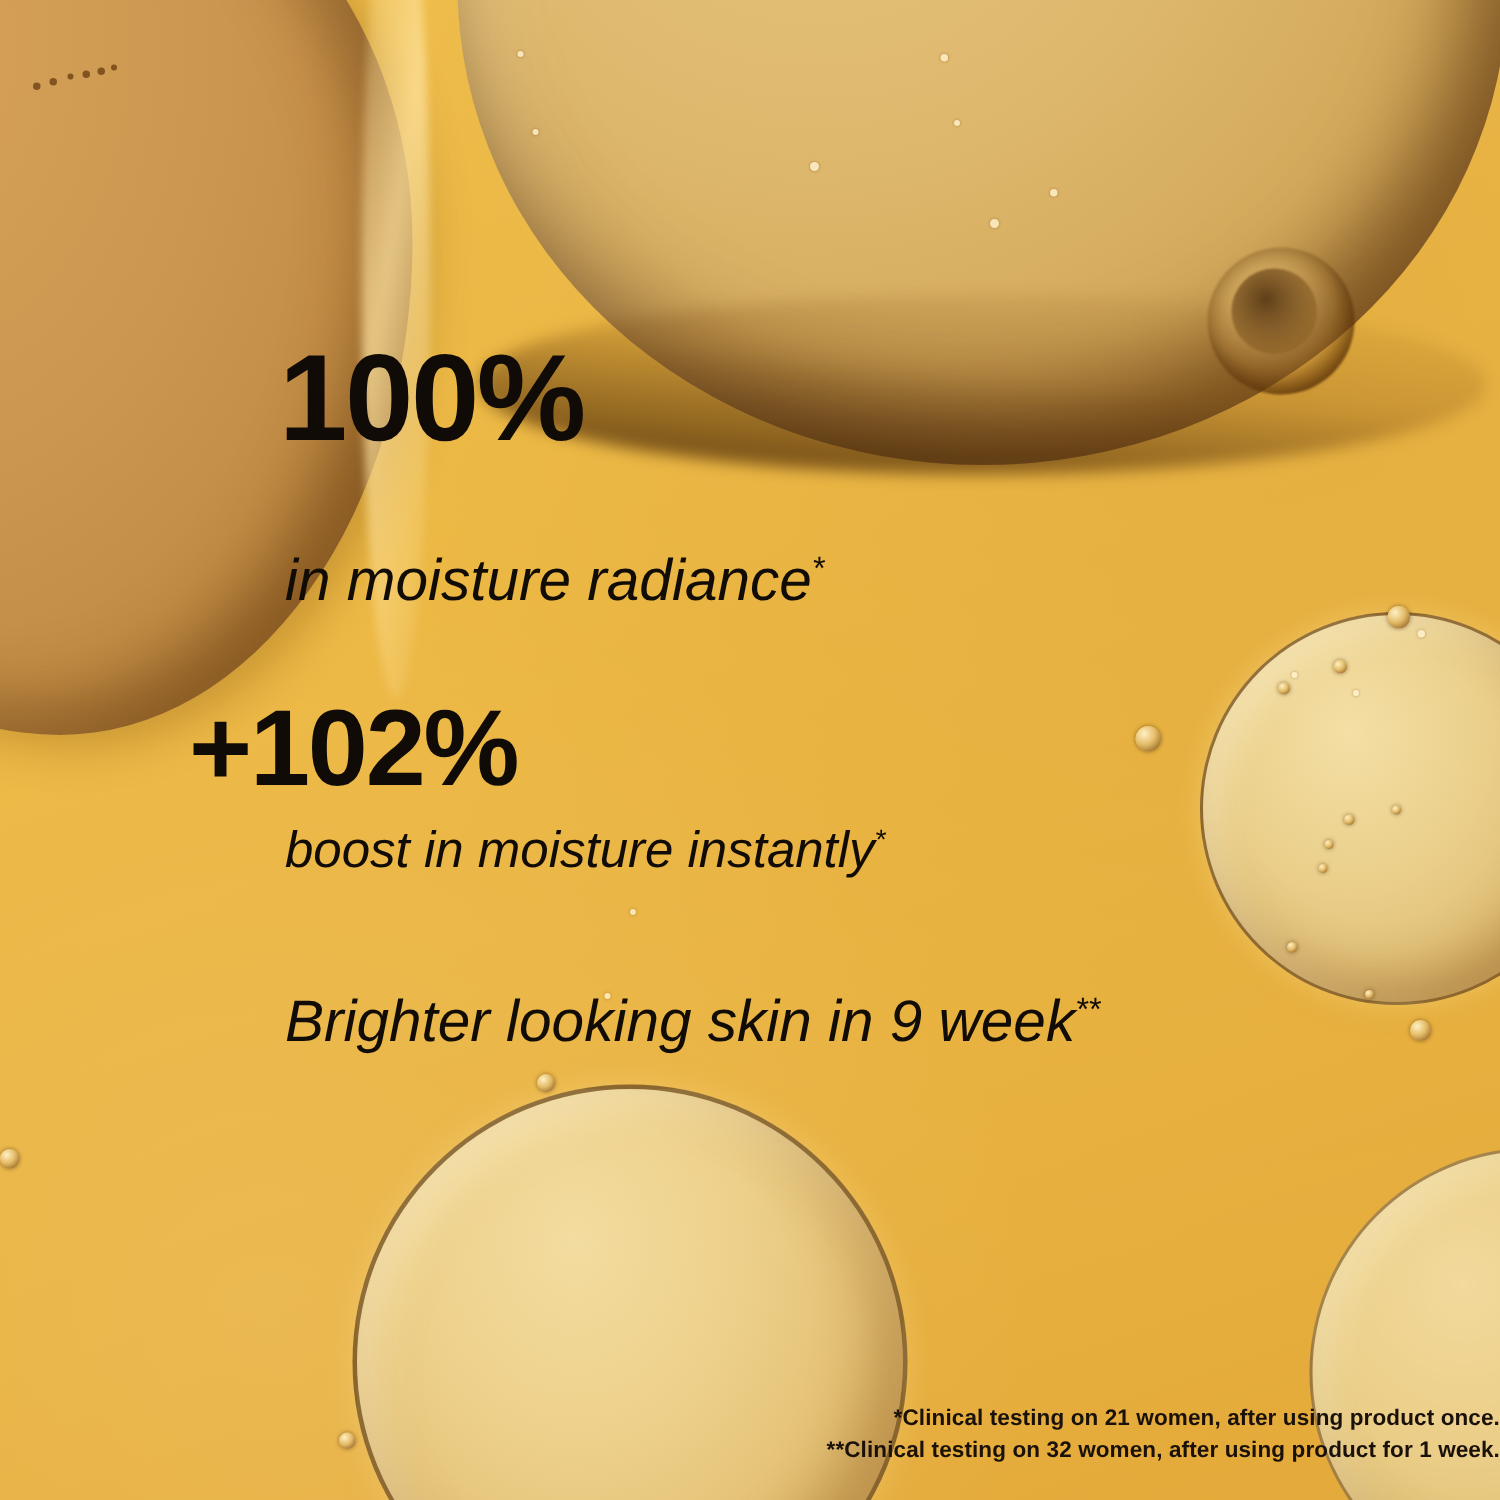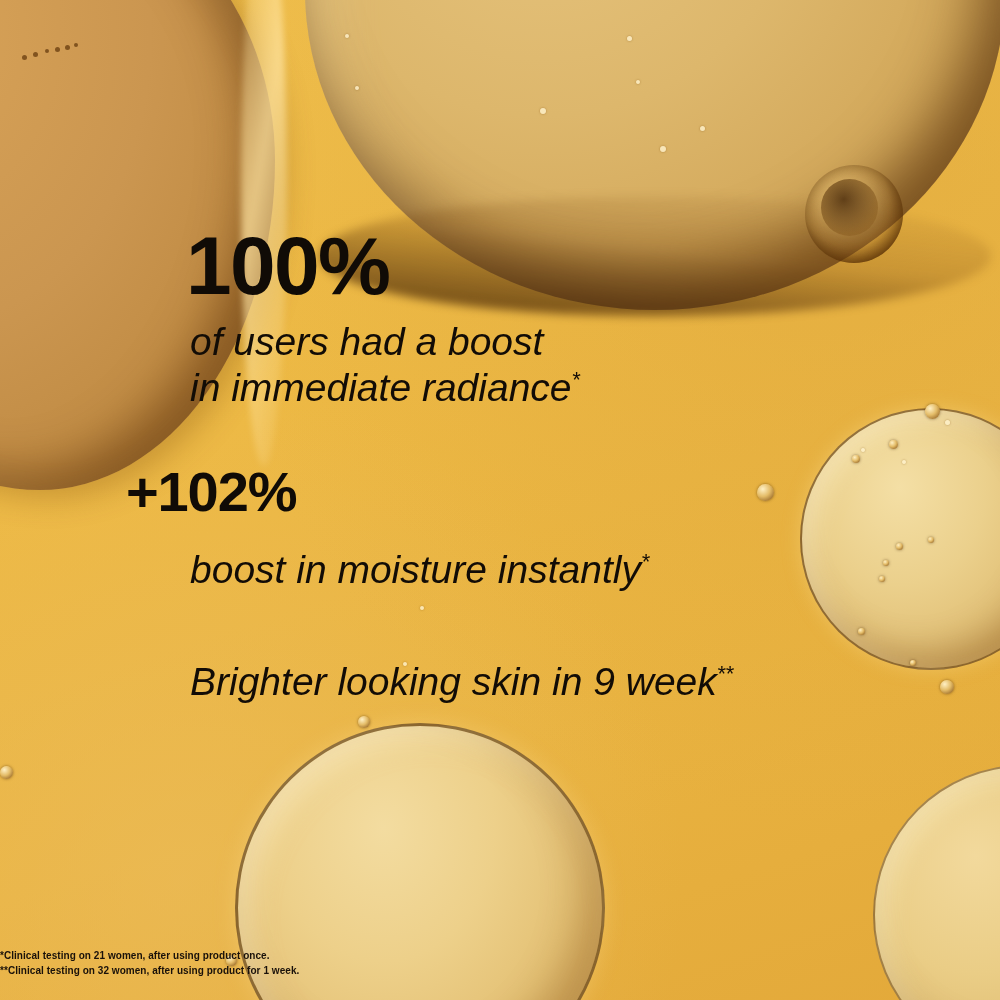--- a/index.html
+++ b/index.html
@@ -148,33 +148,33 @@
     font-weight:500;
     line-height:1.12;
     white-space:nowrap;
   }
   .sup { font-size:0.55em; vertical-align:super; }
 
   #stat1-num  { left:186px; top:228px; font-size:82px; }
   #stat1-l1   { left:190px; top:320px; font-size:39px; }
   #stat1-l2   { left:190px; top:366px; font-size:39px; }
 
-  #stat2-num  { left:126px; top:466px; font-size:56px; }
-  #stat2-l1   { left:190px; top:548px; font-size:39px; }
+  #stat2-num  { left:126px; top:466px; font-size:72px; }
+  #stat2-l1   { left:190px; top:548px; font-size:34px; }
 
   #stat3-line { left:190px; top:660px; font-size:39px; }
 
   .footnotes {
     position:absolute;
     left:0; right:0; bottom:22px;
-    text-align:left;
+    text-align:right;
     color:#19110A;
     font-family:"Liberation Sans", sans-serif;
     font-weight:bold;
-    font-size:10px;
+    font-size:15px;
     line-height:1.45;
     letter-spacing:0.005em;
   }
   .footnotes div { white-space:nowrap; }
 </style>
 </head>
 <body>
 
 <div id="stage">
 
@@ -218,22 +218,21 @@
     <div class="dotline" style="left:33px; top:52px; width:5px; height:5px;"></div>
     <div class="dotline" style="left:45px; top:49px; width:4px; height:4px;"></div>
     <div class="dotline" style="left:55px; top:47px; width:5px; height:5px;"></div>
     <div class="dotline" style="left:65px; top:45px; width:5px; height:5px;"></div>
     <div class="dotline" style="left:74px; top:43px; width:4px; height:4px;"></div>
   </div>
 
   <div class="copy">
 
     <div class="stat-num" id="stat1-num">100%</div>
-    <div class="stat-sub" id="stat1-l1">of users had a boost</div>
-    <div class="stat-sub" id="stat1-l2"><span>in immediate radiance</span><span class="sup">*</span></div>
+    <div class="stat-sub" id="stat1-l2"><span>in moisture radiance</span><span class="sup">*</span></div>
 
     <div class="stat-num" id="stat2-num">+102%</div>
     <div class="stat-sub" id="stat2-l1"><span>boost in moisture instantly</span><span class="sup">*</span></div>
 
     <div class="stat-sub" id="stat3-line"><span>Brighter looking skin in 9 week</span><span class="sup">**</span></div>
 
   </div>
 
   <div class="footnotes">
     <div>*Clinical testing on 21 women, after using product once.</div>

